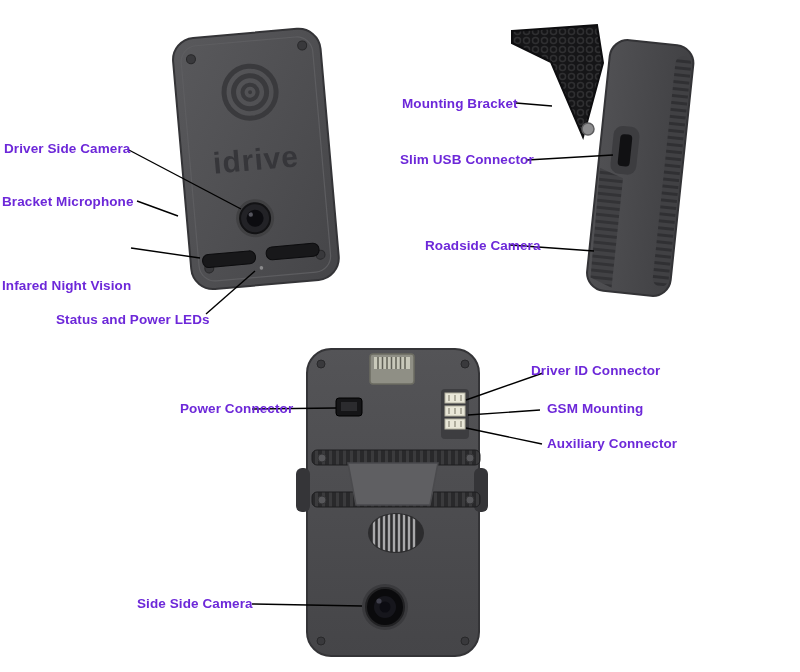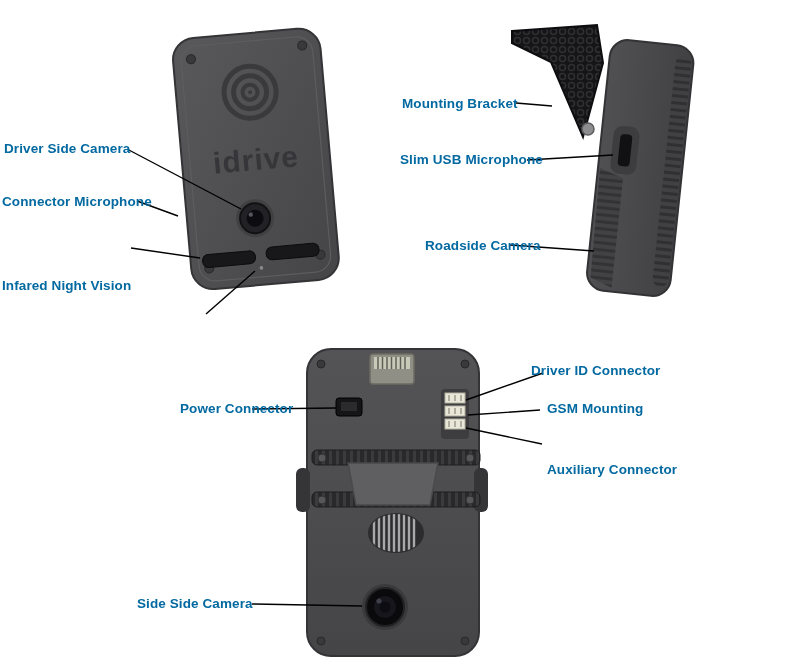--- a/index.html
+++ b/index.html
@@ -9,21 +9,21 @@
     width:800px; height:672px;
     background:#ffffff;
     font-family:"Liberation Sans", sans-serif;
     overflow:hidden;
   }
   svg.scene { position:absolute; left:0; top:0; }
   .lbl {
     position:absolute;
     font-size:13.5px;
     font-weight:bold;
-    color:#0369a1;
+    color:#6d28d9;
     white-space:nowrap;
     letter-spacing:0.1px;
   }
   .brand-text {
     font-family:"Liberation Sans", sans-serif;
     font-weight:bold;
     font-size:30px;
     letter-spacing:1px;
     fill:#36363a;
   }
@@ -215,26 +215,27 @@
       <line x1="510" y1="245" x2="594" y2="251"></line>
       <line x1="252" y1="409" x2="336" y2="408"></line>
       <line x1="543" y1="373" x2="466" y2="400"></line>
       <line x1="540" y1="410" x2="468" y2="415"></line>
       <line x1="542" y1="444" x2="466" y2="428"></line>
       <line x1="252" y1="604" x2="362" y2="606"></line>
     </g>
   </svg>
 
   <div class="lbl" style="left:4px;  top:141px;">Driver Side Camera</div>
-  <div class="lbl" style="left:2px;  top:194px;">Connector Microphone</div>
+  <div class="lbl" style="left:2px;  top:194px;">Bracket Microphone</div>
   <div class="lbl" style="left:2px;  top:241px;margin-top:37px;">Infared Night Vision</div>
+  <div class="lbl" style="left:56px; top:312px;">Status and Power LEDs</div>
 
   <div class="lbl" style="left:402px; top:96px;">Mounting Bracket</div>
-  <div class="lbl" style="left:400px; top:152px;">Slim USB Microphone</div>
+  <div class="lbl" style="left:400px; top:152px;">Slim USB Connector</div>
   <div class="lbl" style="left:401px; top:238px;padding-left:24px;">Roadside Camera</div>
 
   <div class="lbl" style="left:136px; top:401px;margin-left:44px;">Power Connector</div>
   <div class="lbl" style="left:531px; top:363px;">Driver ID Connector</div>
   <div class="lbl" style="left:547px; top:401px;">GSM Mounting</div>
-  <div class="lbl" style="left:547px; top:436px;margin-top:26px;">Auxiliary Connector</div>
+  <div class="lbl" style="left:547px; top:436px;">Auxiliary Connector</div>
   <div class="lbl" style="left:137px; top:596px;">Side Side Camera</div>
 
 </div>
 
 </body></html>

